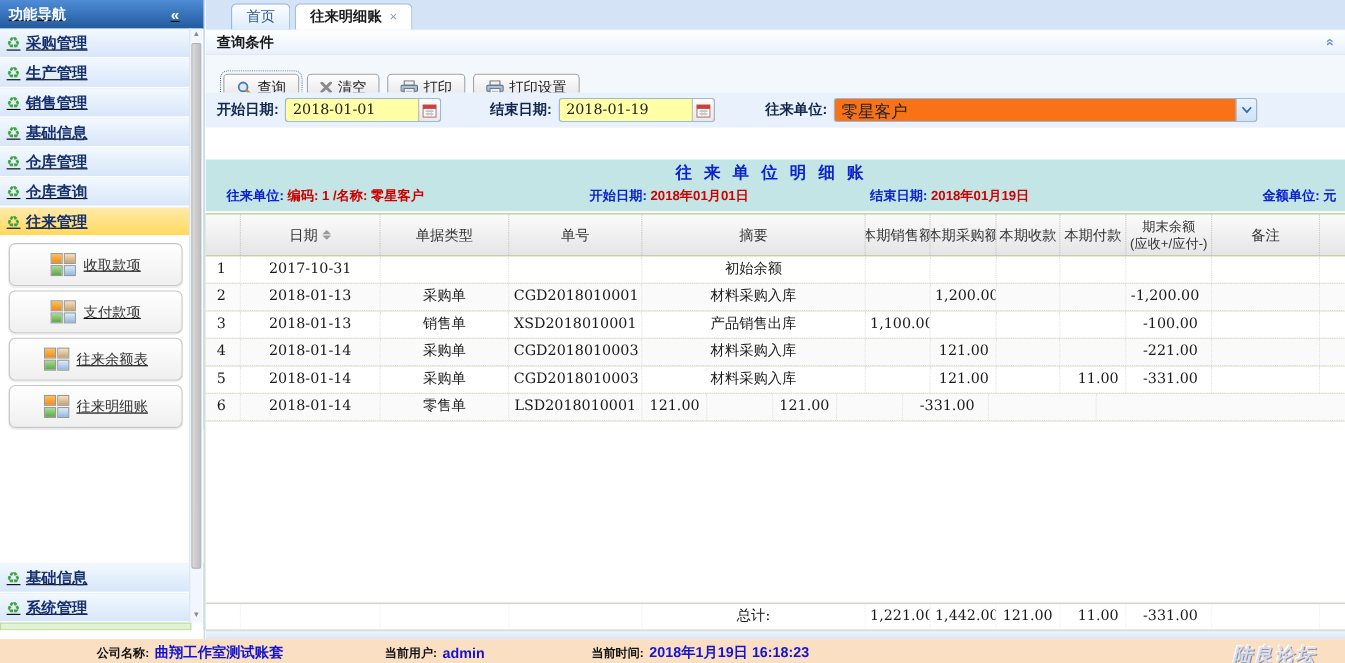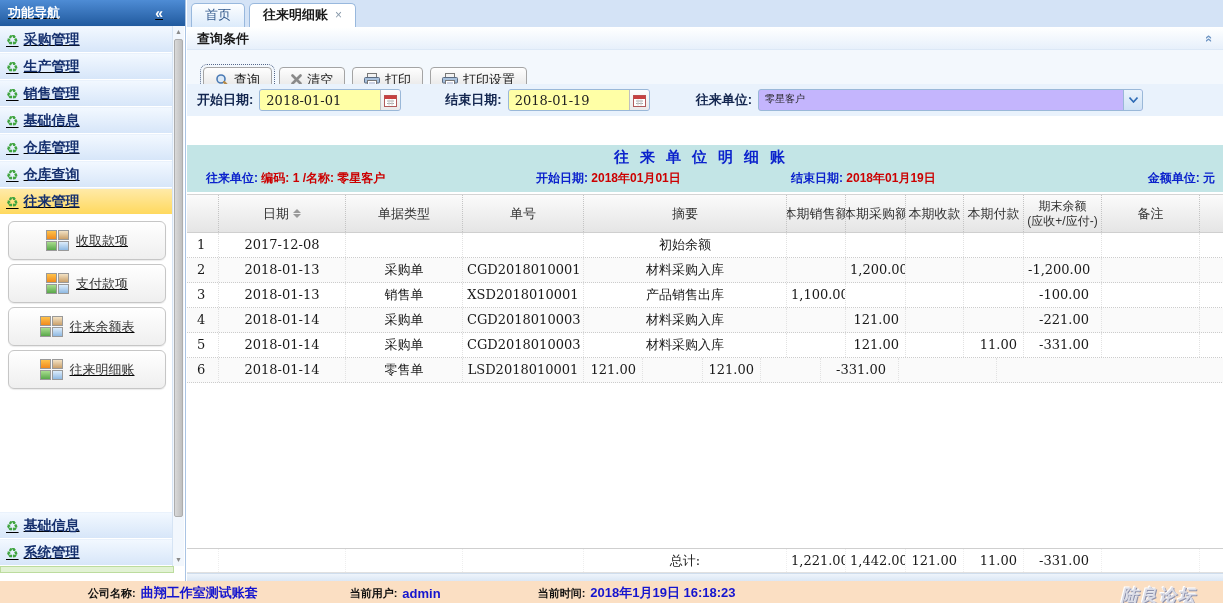--- a/index.html
+++ b/index.html
@@ -41,21 +41,21 @@
                   color:#8a8a8a; font-size:7px; text-align:center; line-height:12px; cursor:pointer; }
   .sb-scroll-up { top:0; }
   .sb-scroll-down { bottom:0; }
   .sb-thumb { position:absolute; left:1px; top:13px; width:9px; height:478px; border-radius:2px;
               background:linear-gradient(90deg,#d9d9d9,#bfbfbf); border:1px solid #adadad; cursor:pointer; }
 
   
   .main { position:absolute; left:187px; top:0; width:1036px; height:581px; background:#fff; }
 
   .tabbar { position:absolute; top:0; left:0; right:0; height:28px; background:#d4e3f6;
-            border-bottom:1px solid #fff; display:flex; align-items:flex-end; padding-left:4px; }
+            border-bottom:1px solid #fff; display:flex; align-items:flex-end; padding-left:23px; }
   .tab { height:24px; line-height:22px; padding:0 13px; margin-right:4px; border:1px solid #98b8dd;
          border-bottom:none; border-radius:5px 5px 0 0; background:linear-gradient(#fdfeff,#dcebfb);
          color:#345a8c; font-size:13px; cursor:pointer; }
   .tab.active { background:#fff; font-weight:bold; color:#1a1a1a; }
   .tab-close { color:#8899aa; font-size:12px; margin-left:7px; font-weight:normal; cursor:pointer; }
 
   .panel-hd { position:absolute; top:28px; left:0; right:0; height:22px;
               background:linear-gradient(#feffff,#e7f0fb); border-bottom:1px solid #dce8f6;
               display:flex; align-items:center; justify-content:space-between; padding:0 10px; }
   .panel-hd-title { font-size:13px; font-weight:bold; color:#1a1a1a; }
@@ -66,27 +66,27 @@
   .btn { display:inline-flex; align-items:center; gap:5px; height:25px; padding:0 11px;
          border:1px solid #a4a4a4; border-radius:4px; background:linear-gradient(#fefefe,#e3e3e3);
          color:#222; font-size:13px; cursor:pointer;margin-top:25px; }
   .btn.focused { outline:1px dotted #55688a; outline-offset:2px; }
   .btn svg { display:block; }
 
   .filters { position:absolute; top:84px; left:0; right:0; height:32px; background:#e9f2fc;
              display:flex; align-items:center; padding-left:10px; }
   .f-label { font-size:13px; font-weight:bold; color:#13264f; margin-right:6px; white-space:nowrap; }
   .field { display:flex; align-items:stretch; height:22px; border:1px solid #9ab8d8; border-radius:3px;
-           background:#c4b5fd; overflow:hidden; }
+           background:#f97316; overflow:hidden; }
   .field input { border:none; background:#ffffa6; outline:none; padding:0 6px; font-size:13px;
                  font-family:"DejaVu Serif",serif; color:#222; width:120px; }
   .cal-btn { width:20px; background:linear-gradient(#fdfdfd,#e9e9e9); border-left:1px solid #c0c0c0;
              display:flex; align-items:center; justify-content:center; cursor:pointer; }
   .combo { width:385px; margin-right:0; }
-  .combo .combo-text { flex:1; padding:2px 6px; font-size:10px; color:#222; }
+  .combo .combo-text { flex:1; padding:2px 6px; font-size:15px; color:#222; }
   .combo-arrow { width:19px; background:linear-gradient(#eaf3fc,#cfe2f5); border-left:1px solid #9ab8d8;
                  display:flex; align-items:center; justify-content:center; color:#2f6cb5; cursor:pointer; }
   .gap1 { width:44px; } .gap2 { width:46px; }
 
   .band { position:absolute; top:145px; left:0; right:0; height:47px; background:#c3e5e6; }
   .band-title { text-align:center; padding-top:3px; font-size:15px; font-weight:bold; color:#0b22cc;
                 letter-spacing:11px; }
   .band-info { display:flex; align-items:center; margin-top:3px; font-size:12px; font-weight:bold; }
   .bi-blue { color:#0b22cc; } .bi-red { color:#cc0000; }
   .seg1 { margin-left:19px; width:330px; } .seg2 { width:255px; } .seg3 { flex:1; }
@@ -382,21 +382,21 @@
         </div>
         <div class="hcell c10">
             <span>备注</span>
           </div>
         <div class="hcell cfill"></div>
       </div>
 
       <div class="gbody">
         <div class="grow">
           <div class="cell c0">1</div>
-          <div class="cell c1 ctr">2017-12-08</div>
+          <div class="cell c1 ctr">2017-10-31</div>
           <div class="cell c2 ctr"></div>
           <div class="cell c3 ctr"></div>
           <div class="cell c4 ctr">初始余额</div>
           <div class="cell c5 num"></div>
           <div class="cell c6 num"></div>
           <div class="cell c7 num"></div>
           <div class="cell c8 num"></div>
           <div class="cell c9 num"></div>
           <div class="cell c10"></div>
           <div class="cell cfill"></div>

